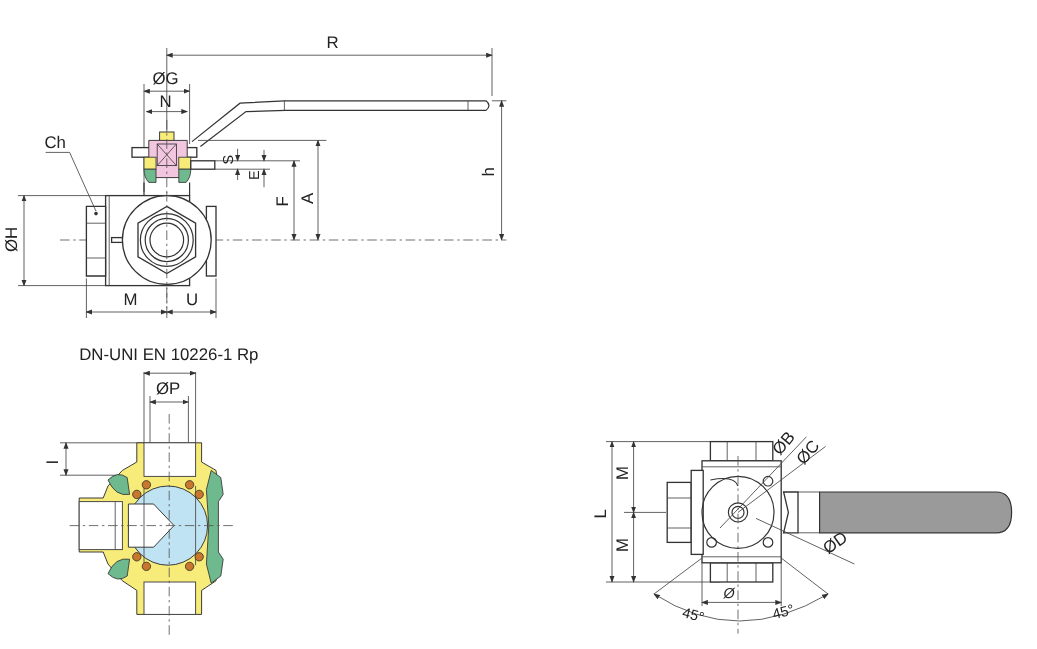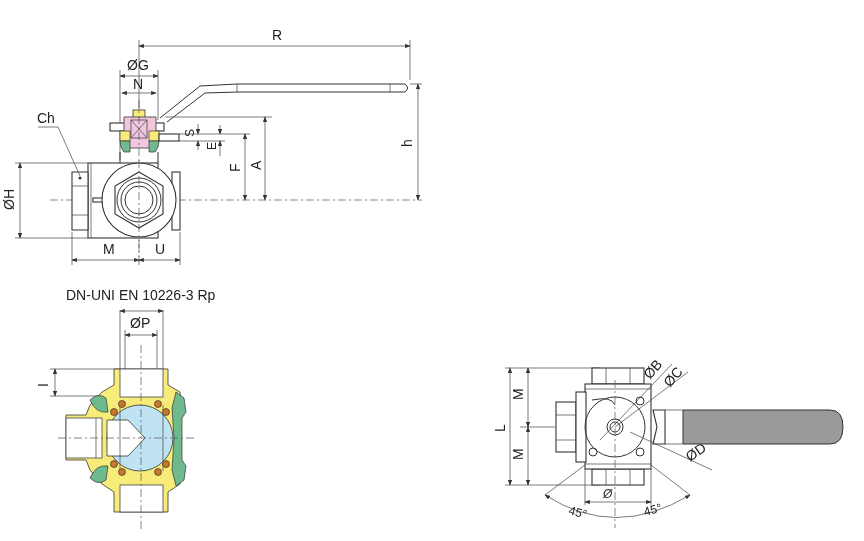--- a/index.html
+++ b/index.html
@@ -212,13 +212,13 @@
     <text class="lbl sm" x="603" y="498" font-style="italic">Ø</text>
     <line class="cl" x1="615" y1="380" x2="615" y2="528"></line>
     <line class="thin" x1="585" y1="465" x2="545" y2="495"></line>
     <line class="thin" x1="651" y1="465" x2="690" y2="495"></line>
     <path class="thin" d="M545,495 Q615,540 690,495" marker-start="url(#ar)" marker-end="url(#ar)"></path>
     <text class="lbl sm" transform="translate(568,514) rotate(15)">45°</text>
     <text class="lbl sm" transform="translate(645,516) rotate(-15)">45°</text>
   </g>
 </svg>
 
-<div class="title">DN-UNI EN 10226-3 Rp</div>
+<div class="title">DN-UNI EN 10226-1 Rp</div>
 
 </body></html>

